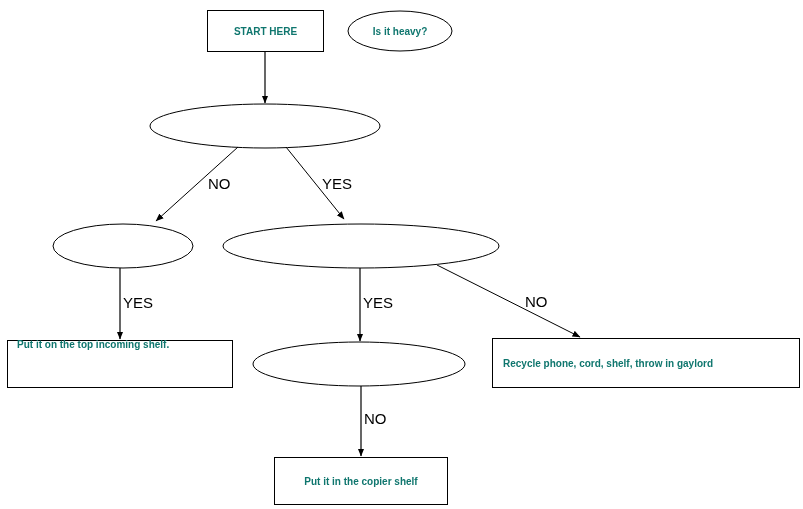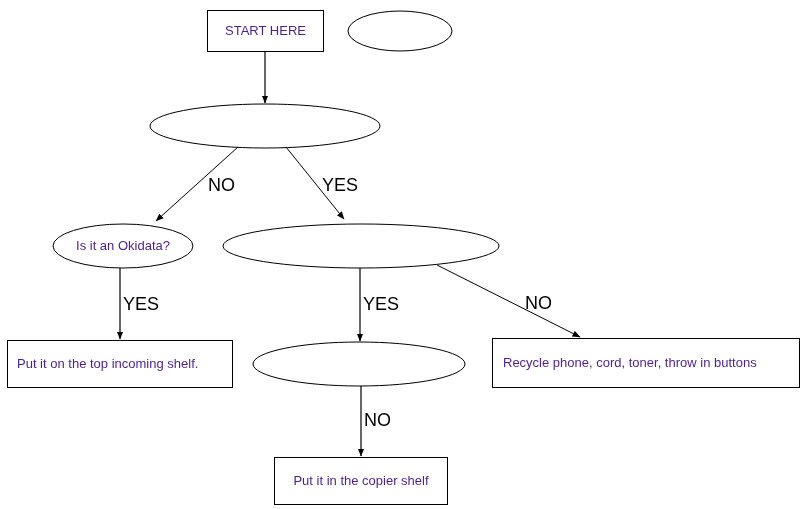--- a/index.html
+++ b/index.html
@@ -23,30 +23,31 @@
     top: 0;
     width: 803px;
     height: 509px;
   }
   .node-label {
     position: absolute;
     display: flex;
     align-items: center;
     justify-content: center;
     text-align: center;
-    color: #4c1d95;
-    font-size: 13px;
+    color: #0f766e;
+    font-size: 10px;
     line-height: 1.1;
     white-space: nowrap;
     pointer-events: none;
+    font-weight: bold;
   }
   .edge-label {
     position: absolute;
     color: #000000;
-    font-size: 18px;
+    font-size: 15px;
     line-height: 1;
     white-space: nowrap;
   }
 </style>
 </head>
 <body>
 
 <div id="flowchart-canvas">
 
   <svg id="flow-svg" viewBox="0 0 803 509">
@@ -84,29 +85,29 @@
 
     <line x1="360" y1="268" x2="360" y2="341" stroke="#000000" stroke-width="1.2" marker-end="url(#arrowhead)"></line>
 
     <line x1="437" y1="265" x2="580" y2="337" stroke="#000000" stroke-width="1" marker-end="url(#arrowhead)"></line>
 
     <line x1="361" y1="386" x2="361" y2="456" stroke="#000000" stroke-width="1.2" marker-end="url(#arrowhead)"></line>
   </svg>
 
   <div class="node-label" style="left:207px; top:10px; width:117px; height:42px;">START HERE</div>
 
+  <div class="node-label" style="left:348px; top:11px; width:104px; height:40px;">Is it heavy?</div>
 
 
-  <div class="node-label" style="left:53px; top:224px; width:140px; height:44px;">Is it an Okidata?</div>
 
 
-  <div class="node-label" style="left:17px; top:340px; width:206px; height:48px; justify-content:flex-start;">Put it on the top incoming shelf.</div>
+  <div class="node-label" style="left:17px; top:320px; width:206px; height:48px; justify-content:flex-start;">Put it on the top incoming shelf.</div>
 
 
-  <div class="node-label" style="left:503px; top:338px; width:290px; height:50px; justify-content:flex-start;">Recycle phone, cord, toner, throw in buttons</div>
+  <div class="node-label" style="left:503px; top:338px; width:290px; height:50px; justify-content:flex-start;">Recycle phone, cord, shelf, throw in gaylord</div>
 
   <div class="node-label" style="left:274px; top:457px; width:174px; height:48px;">Put it in the copier shelf</div>
 
   <div class="edge-label" style="left:208px; top:176px;">NO</div>
 
   <div class="edge-label" style="left:322px; top:176px;">YES</div>
 
   <div class="edge-label" style="left:123px; top:295px;">YES</div>
 
   <div class="edge-label" style="left:363px; top:295px;">YES</div>

